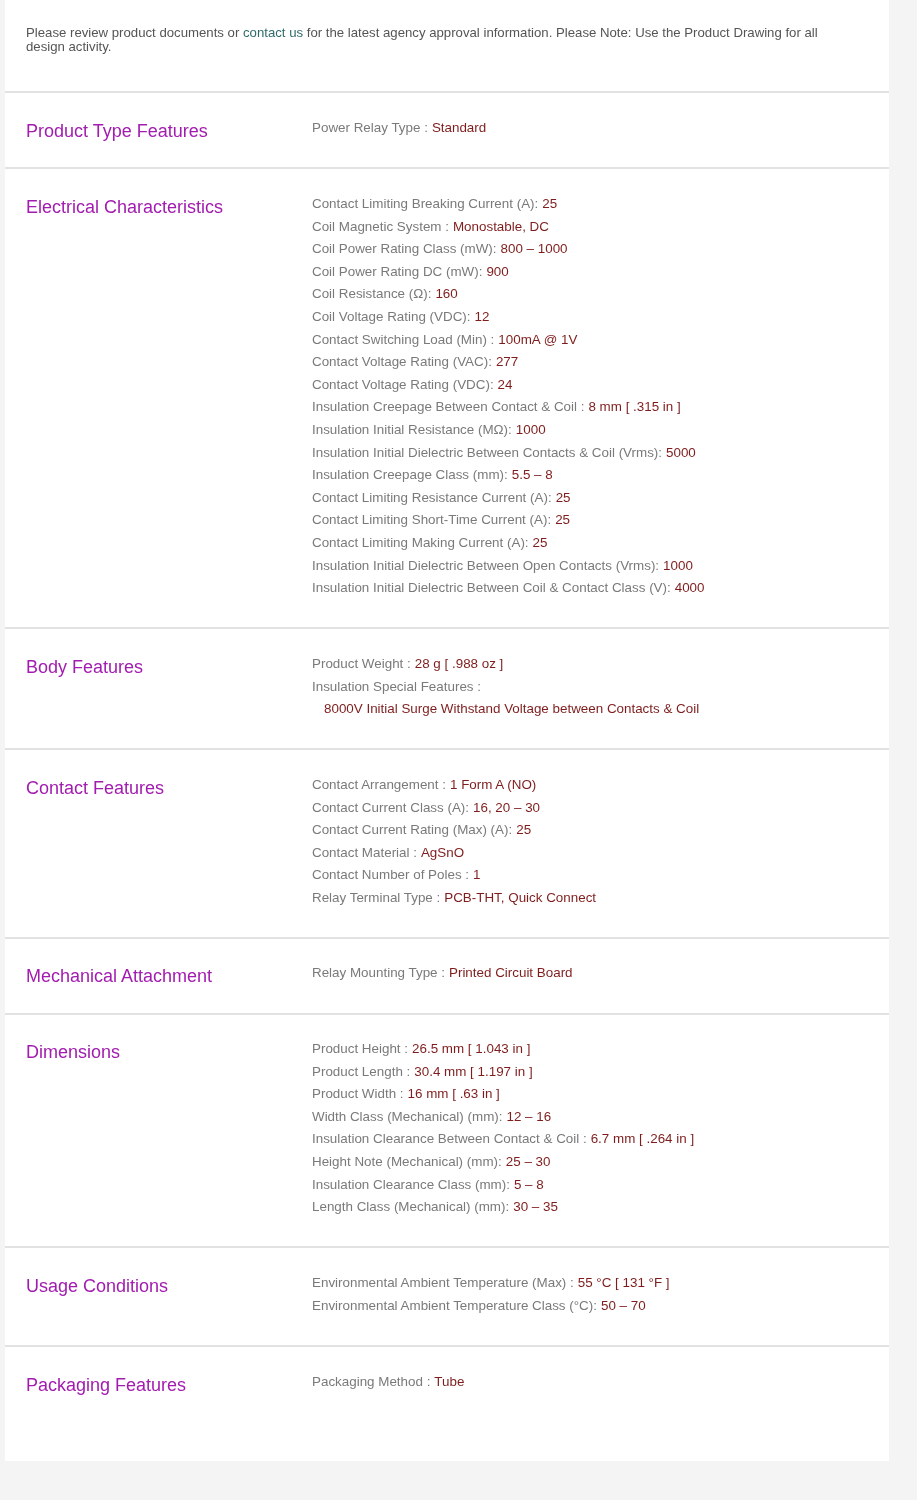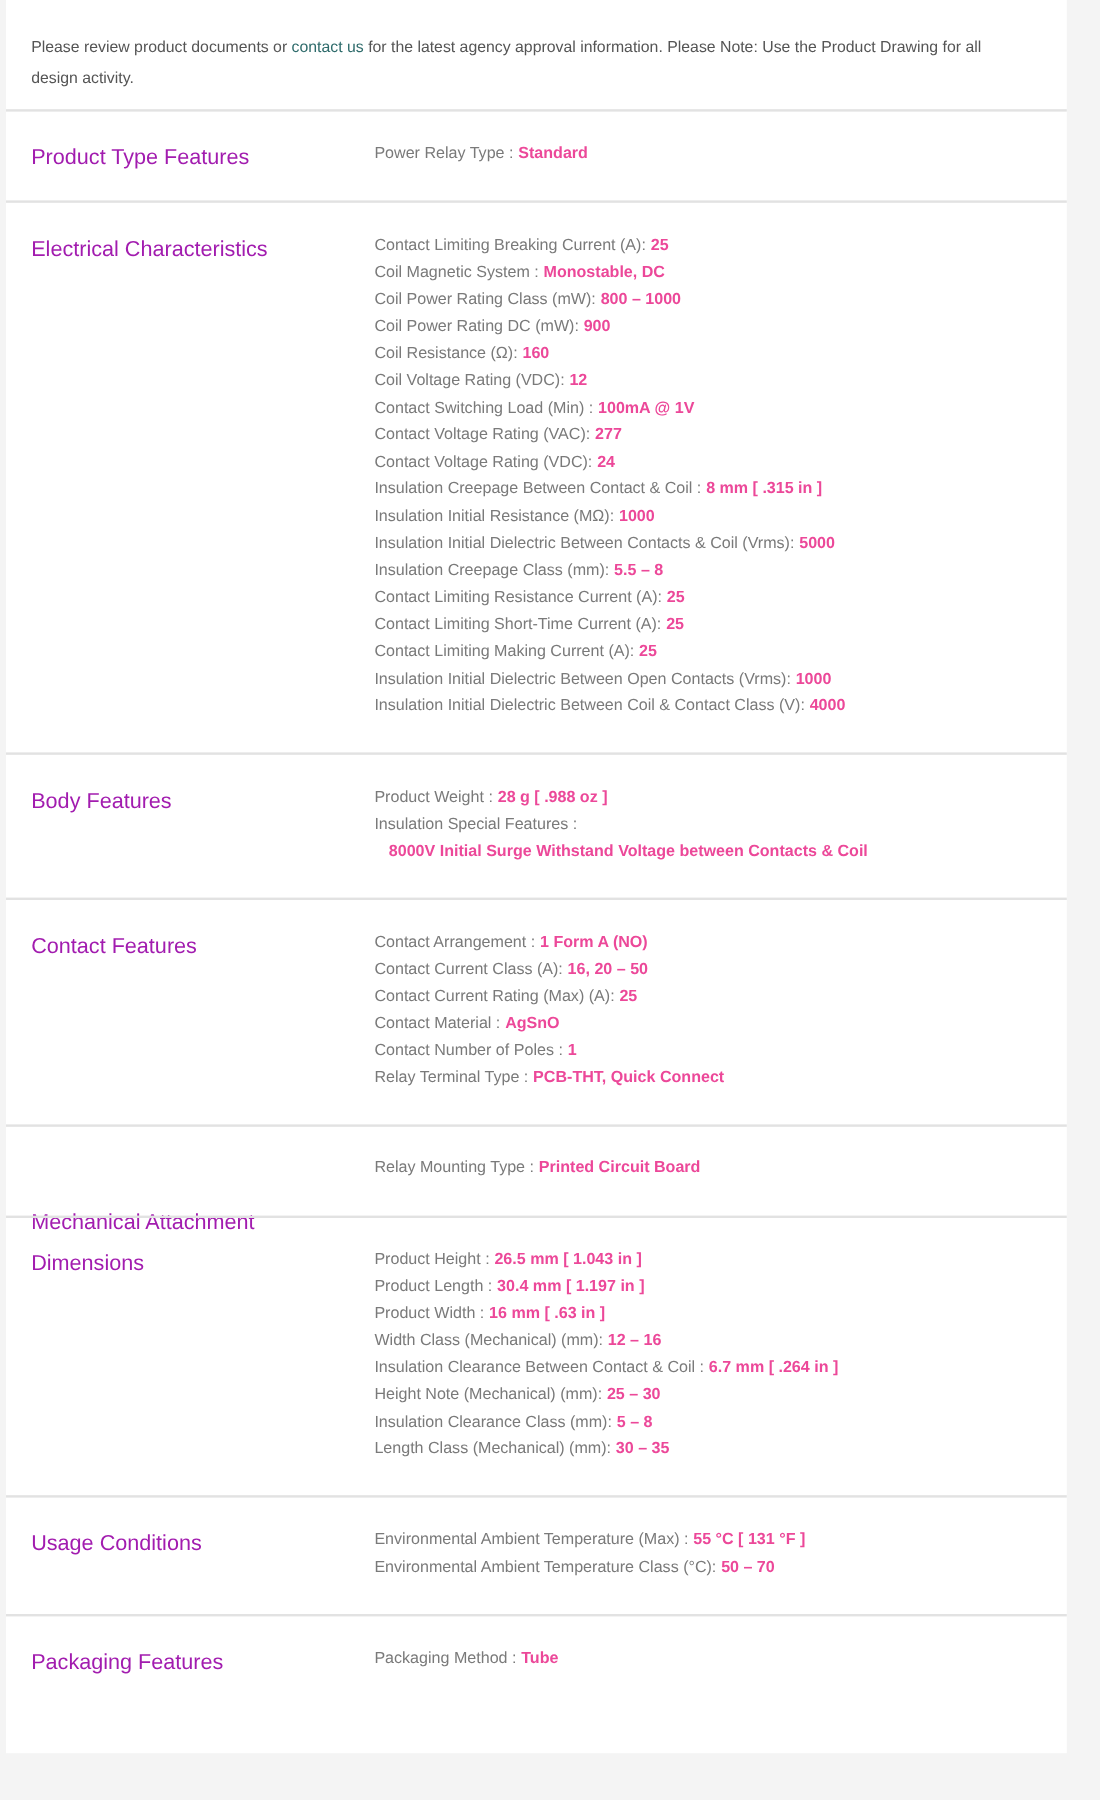--- a/index.html
+++ b/index.html
@@ -8,34 +8,34 @@
       background: #f4f4f4;
       font-family: "Liberation Sans", sans-serif;
       position: relative; overflow: hidden;
     }
     .card {
       position: absolute; left: 5px; top: 0; width: 884px; height: 1461px;
       background: #ffffff;
     }
     .notice {
       position: absolute; left: 21px; top: 26px; width: 820px;
-      font-size: 13.2px; line-height: 26px; color: #555;
+      font-size: 13.2px; line-height: 14px; color: #555;
     }
     .notice a { color: #2e6b6b; text-decoration: none; }
     .divider {
       position: absolute; left: 0; width: 884px; height: 2px; background: #e2e2e2;
     }
     .section-title {
       position: absolute; left: 21px; font-size: 18px; color: #a21caf;
       font-weight: normal; margin: 0;
     }
     .attrs { position: absolute; left: 307px; margin: 0; padding: 0; list-style: none; }
     .attrs li { font-size: 13.4px; line-height: 22.6px; color: #777; white-space: nowrap; }
     .attrs .k { color: #7a7a7a; }
-    .attrs .v { color: #ec4899; font-weight: bold; margin-left: 4px; }
+    .attrs .v { color: #7f1d1d; font-weight: normal; margin-left: 4px; }
     .attrs .v.block { display: block; margin-left: 12px; }
   </style>
 </head>
 <body>
 
 <div class="card">
 
   <p class="notice" style="margin:0;">
     <span>Please review product documents or </span><a href="#">contact us</a><span> for the latest agency approval information.  Please Note: Use the Product Drawing for all design activity.</span>
   </p>
@@ -84,32 +84,32 @@
       <li><span class="k">Insulation Special Features :</span><span class="v block">8000V Initial Surge Withstand Voltage between Contacts &amp; Coil</span></li>
     </ul>
   </section>
 
   <div class="divider" style="top:748px;"></div>
 
   <section>
     <h3 class="section-title" style="top:778px;">Contact Features</h3>
     <ul class="attrs" style="top:774px;">
       <li><span class="k">Contact Arrangement :</span><span class="v">1 Form A (NO)</span></li>
-      <li><span class="k">Contact Current Class (A):</span><span class="v">16, 20 – 50</span></li>
+      <li><span class="k">Contact Current Class (A):</span><span class="v">16, 20 – 30</span></li>
       <li><span class="k">Contact Current Rating (Max) (A):</span><span class="v">25</span></li>
       <li><span class="k">Contact Material :</span><span class="v">AgSnO</span></li>
       <li><span class="k">Contact Number of Poles :</span><span class="v">1</span></li>
       <li><span class="k">Relay Terminal Type :</span><span class="v">PCB-THT, Quick Connect</span></li>
     </ul>
   </section>
 
   <div class="divider" style="top:937px;"></div>
 
   <section>
-    <h3 class="section-title" style="top:1008px;">Mechanical Attachment</h3>
+    <h3 class="section-title" style="top:966px;">Mechanical Attachment</h3>
     <ul class="attrs" style="top:962px;">
       <li><span class="k">Relay Mounting Type :</span><span class="v">Printed Circuit Board</span></li>
     </ul>
   </section>
 
   <div class="divider" style="top:1013px;"></div>
 
   <section>
     <h3 class="section-title" style="top:1042px;">Dimensions</h3>
     <ul class="attrs" style="top:1038px;">

